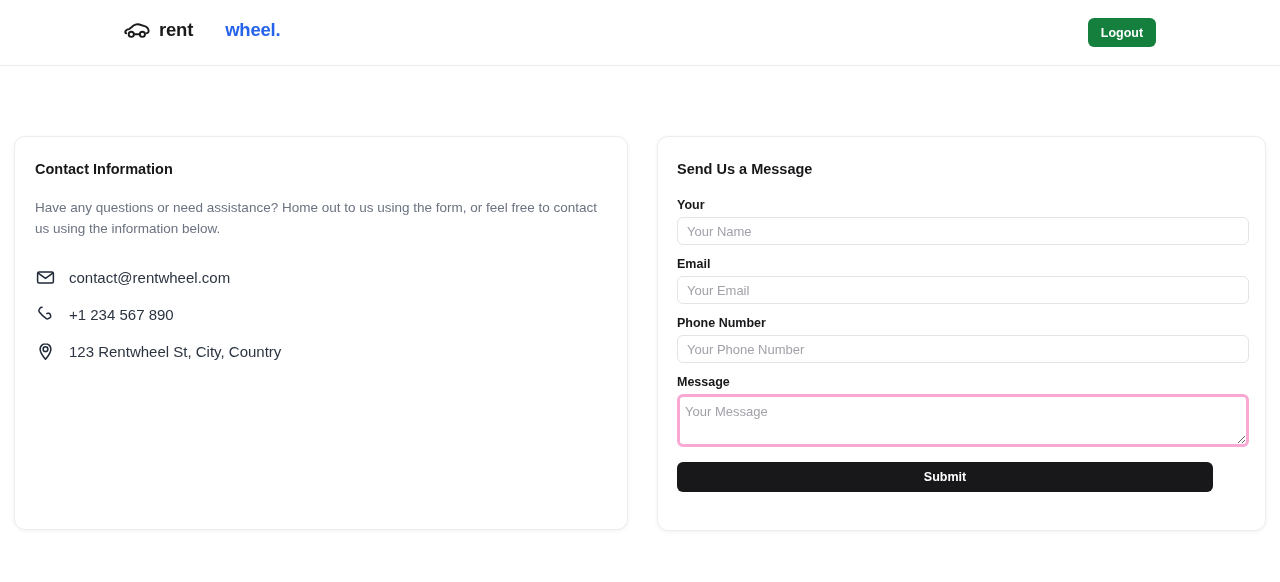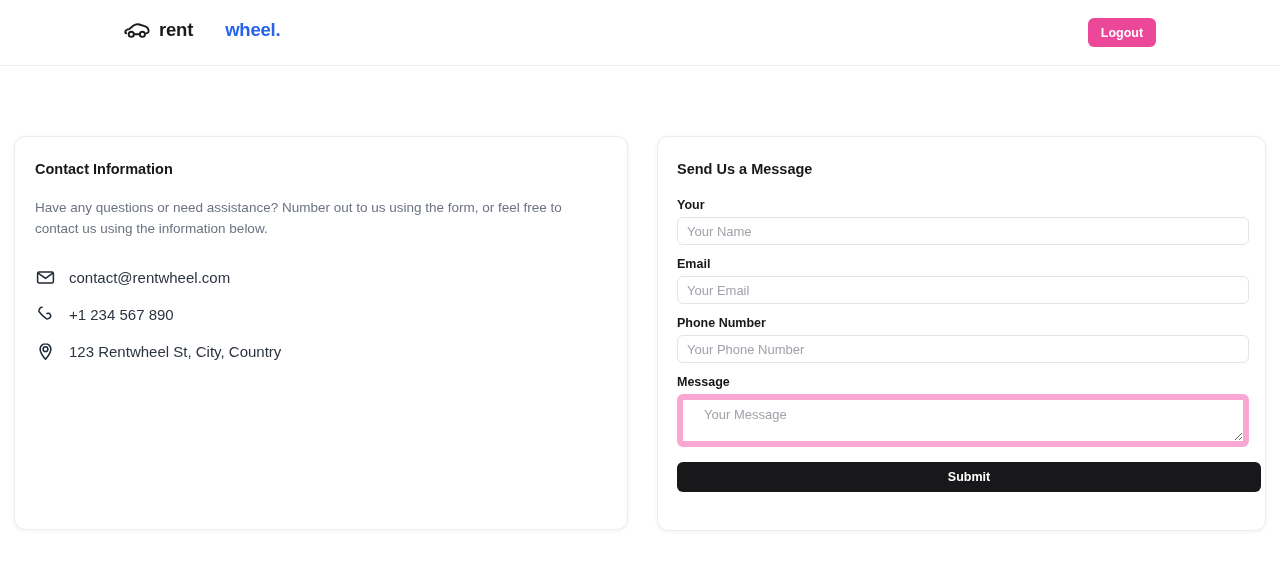--- a/index.html
+++ b/index.html
@@ -57,21 +57,21 @@
     padding: 3px 18px;
     white-space: nowrap;
   }
 
   .logout-button {
     position: absolute;
     left: 1088px;
     top: 18px;
     width: 68px;
     height: 29px;
-    background: #ec4899;
+    background: #15803d;
     color: #ffffff;
     border: none;
     border-radius: 6px;
     font-family: "Liberation Sans", sans-serif;
     font-size: 12.5px;
     font-weight: bold;
     cursor: pointer;
     display: flex;
     align-items: center;
     justify-content: center;
@@ -171,35 +171,35 @@
     font-size: 13px;
     color: #18181b;
     outline: none;
   }
   .field-input::placeholder { color: #a1a1aa; }
 
   .field-textarea {
     display: block;
     width: 572px;
     height: 53px;
-    padding: 7px 21px;
-    border: 6px solid #f9a8d4;
+    padding: 7px 5px;
+    border: 3px solid #f9a8d4;
     border-radius: 6px;
     background: #ffffff;
     font-family: "Liberation Sans", sans-serif;
     font-size: 13px;
     color: #18181b;
     outline: none;
     resize: vertical;
   }
   .field-textarea::placeholder { color: #a1a1aa; }
 
   .submit-button {
     display: block;
-    width: 584px;
+    width: 536px;
     height: 30px;
     margin-top: 15px;
     background: #18181b;
     color: #ffffff;
     border: none;
     border-radius: 6px;
     font-family: "Liberation Sans", sans-serif;
     font-size: 12.5px;
     font-weight: bold;
     cursor: pointer;
@@ -223,21 +223,21 @@
   </a>
 
 
   <button class="logout-button">Logout</button>
 </header>
 
 <main class="content-area">
 
   <section class="card card-contact">
     <h2 class="card-title">Contact Information</h2>
-    <p class="contact-desc">Have any questions or need assistance? Number out to us using the form, or feel free to contact us using the information below.</p>
+    <p class="contact-desc">Have any questions or need assistance? Home out to us using the form, or feel free to contact us using the information below.</p>
 
     <div class="contact-list">
 
       <div class="contact-row">
         <span class="contact-icon">
           <svg viewBox="0 0 20 20" width="19" height="19" fill="none" stroke="currentColor" stroke-width="1.6" stroke-linecap="round" stroke-linejoin="round">
             <rect x="1.7" y="4.2" width="16.6" height="11.6" rx="1.6"></rect>
             <path d="M2.3 5.4 L10 11 L17.7 5.4"></path>
           </svg>
         </span>

